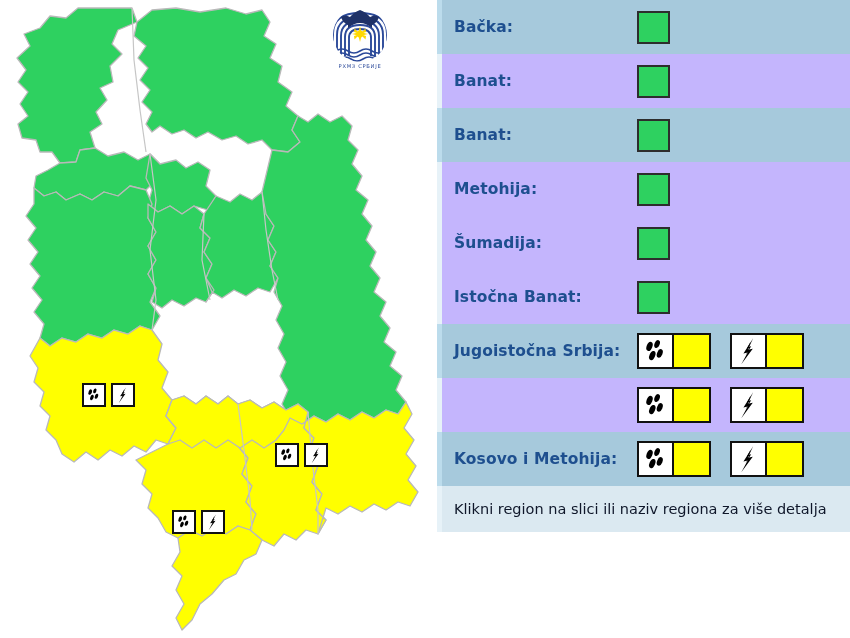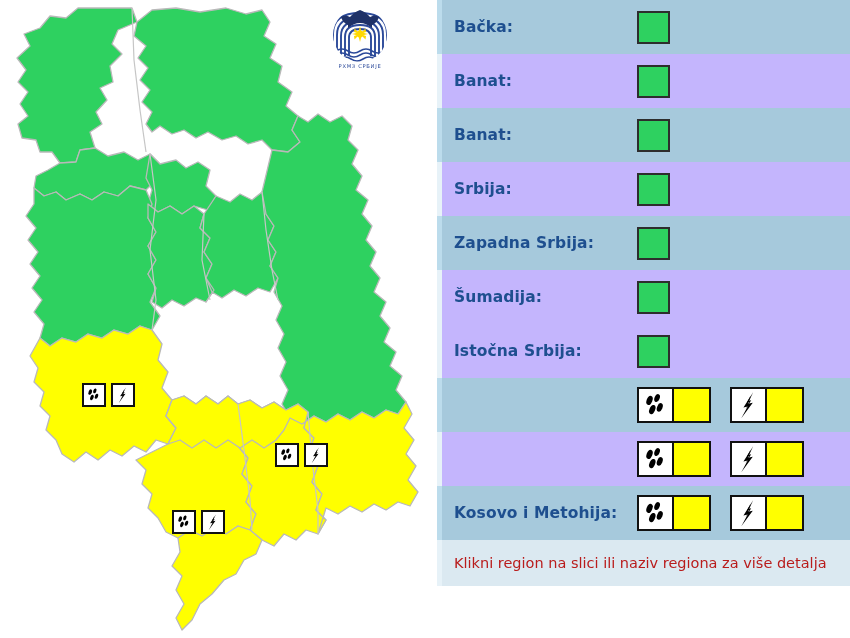--- a/index.html
+++ b/index.html
@@ -59,21 +59,21 @@
     border-right:2px solid #111111;
   }
   .warnpair .ycell{width:35px;height:100%;background:#ffff00;box-sizing:border-box;}
   .warnpair .icell svg{position:absolute;left:0;top:0;width:100%;height:100%;}
 
   .footer{
     position:relative;height:46px;width:413px;background:#dbe9f1;
     display:flex;align-items:center;box-sizing:border-box;
   }
   .footer .edge{position:absolute;left:0;top:0;width:5px;height:100%;background:#e7f2f8;}
-  .ftext{margin-left:17px;font-size:14.5px;color:#b91c1c;white-space:nowrap;}
+  .ftext{margin-left:17px;font-size:14.5px;color:#0f172a;white-space:nowrap;}
 </style>
 </head>
 <body>
 
 <div id="app">
 
   <div id="map-panel">
 
     <svg id="map-svg" viewBox="0 0 430 638">
       <g stroke="#b9b9b9" stroke-width="1.3" stroke-linejoin="round">
@@ -294,48 +294,42 @@
         </div>
         <div class="row odd">
           <div class="edge"></div>
           <div class="rlabel">Banat:</div>
           <div class="rstat">
             <div class="greenbox"></div>
           </div>
         </div>
         <div class="row even">
           <div class="edge"></div>
-          <div class="rlabel">Srbija:</div>
+          <div class="rlabel">Metohija:</div>
+          <div class="rstat">
+            <div class="greenbox"></div>
+          </div>
+        </div>
+        <div class="row even">
+          <div class="edge"></div>
+          <div class="rlabel">Šumadija:</div>
+          <div class="rstat">
+            <div class="greenbox"></div>
+          </div>
+        </div>
+        <div class="row even">
+          <div class="edge"></div>
+          <div class="rlabel">Istočna Banat:</div>
           <div class="rstat">
             <div class="greenbox"></div>
           </div>
         </div>
         <div class="row odd">
           <div class="edge"></div>
-          <div class="rlabel">Zapadna Srbija:</div>
-          <div class="rstat">
-            <div class="greenbox"></div>
-          </div>
-        </div>
-        <div class="row even">
-          <div class="edge"></div>
-          <div class="rlabel">Šumadija:</div>
-          <div class="rstat">
-            <div class="greenbox"></div>
-          </div>
-        </div>
-        <div class="row even">
-          <div class="edge"></div>
-          <div class="rlabel">Istočna Srbija:</div>
-          <div class="rstat">
-            <div class="greenbox"></div>
-          </div>
-        </div>
-        <div class="row odd">
-          <div class="edge"></div>
+          <div class="rlabel">Jugoistočna Srbija:</div>
           <div class="rstat">
             <div class="warnpair">
               <div class="icell">
                 <svg viewBox="0 0 24 24">
                   <g fill="#000000">
                     <ellipse cx="7.5" cy="8.5" rx="2.1" ry="3.6" transform="rotate(22 7.5 8.5)"></ellipse>
                     <ellipse cx="13.2" cy="6.8" rx="1.9" ry="3.1" transform="rotate(22 13.2 6.8)"></ellipse>
                     <ellipse cx="9.6" cy="15.4" rx="2.1" ry="3.6" transform="rotate(22 9.6 15.4)"></ellipse>
                     <ellipse cx="15.2" cy="13.8" rx="2" ry="3.3" transform="rotate(22 15.2 13.8)"></ellipse>
                   </g>

